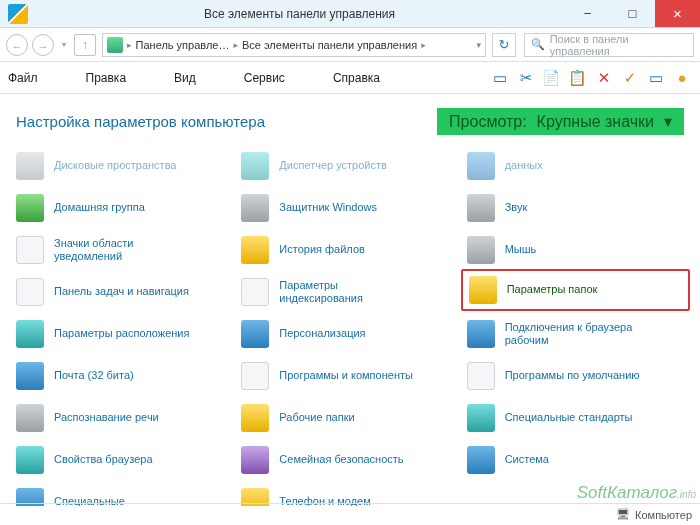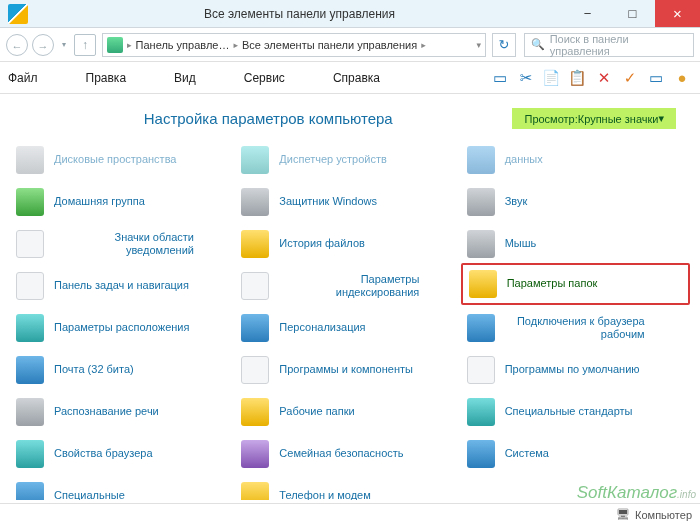--- a/index.html
+++ b/index.html
@@ -17,26 +17,26 @@
   .addr { flex:1; height:24px; border:1px solid #c8d0d6; display:flex; align-items:center; padding:0 4px; font-size:11px; color:#303030; gap:4px; overflow:hidden; white-space:nowrap; }
   .addr .seg { color:#333; }
   .addr .sep { color:#888; font-size:9px; }
   .addr .addricon { width:16px; height:16px; background: linear-gradient(#6d9,#3a7); border-radius:2px;}
   .refresh { width:24px; height:24px; border:1px solid #c8d0d6; display:flex; align-items:center; justify-content:center; color:#2a7dbb; font-size:13px; margin-left:2px;}
   .search { width:170px; height:24px; border:1px solid #c8d0d6; display:flex; align-items:center; color:#9aa6ad; padding:0 6px; font-size:11px; margin-left:4px; gap:5px;}
   .menubar { height:32px; border-bottom:1px solid #e0e0e0; display:flex; align-items:center; padding:0 8px;gap:32px; }
   .menubar span.mi { margin-right:16px; font-size:12px; color:#222; }
   .tbricons { margin-left:auto; display:flex; gap:6px; align-items:center; }
   .tbricons .ti { width:20px; height:20px; display:flex; align-items:center; justify-content:center; font-size:15px; }
-  .header { padding:14px 24px 10px; display:flex; align-items:center;text-align:center; }
+  .header { padding:14px 16px 10px; display:flex; align-items:center; }
   .header h1 { color:#1770a6; font-weight:400; font-size:15px; flex:1; }
-  .viewbox { background:#bef264; padding:4px 12px; font-size:11px; color:#0b5a1f; display:flex; align-items:center; }
+  .viewbox { background:#22c55e; padding:4px 12px; font-size:16px; color:#0b5a1f; display:flex; align-items:center; gap:10px;}
   .viewbox .val { color:#0b5a1f; }
   .grid { display:grid; grid-template-columns: 1fr 1fr 1fr; column-gap:8px; padding:0 16px 10px; overflow:hidden; height: calc(525px - 28px - 34px - 32px - 48px - 22px); }
-  .item { display:flex; align-items:center; gap:10px; height:42px; cursor:default;text-align:right; }
+  .item { display:flex; align-items:center; gap:10px; height:42px; cursor:default; }
   .item .ico { width:28px; height:28px; flex-shrink:0; border-radius:3px; display:flex; align-items:center; justify-content:center; font-size:16px; }
   .item .lbl { font-size:11px; color:#1770a6; line-height:1.2; max-width:140px; }
   .item.cut .ico, .item.cut .lbl { opacity:.55; }
   .item.hl { border:2px solid #d93838; border-radius:2px; padding:2px 6px; margin:-2px -6px; }
   .item.hl .lbl { color:#0a5c0a; font-weight:400; }
   .statusbar { position:absolute; bottom:0; left:0; right:0; height:22px; border-top:1px solid #e0e0e0; display:flex; align-items:center; justify-content:flex-end; padding:0 8px; font-size:11px; color:#555; gap:5px;}
   .watermark { position:absolute; right:4px; bottom:22px; font-size:17px; color:#6fbf79; font-style:italic; opacity:.85; font-weight:500; pointer-events:none;}
   .watermark .sm { font-size:10px; color:#9ab89e; }
   
   .bg-blue { background:linear-gradient(#6db6e8,#2a7dbb);} .bg-green{background:linear-gradient(#8ee08a,#3aa03a);}

